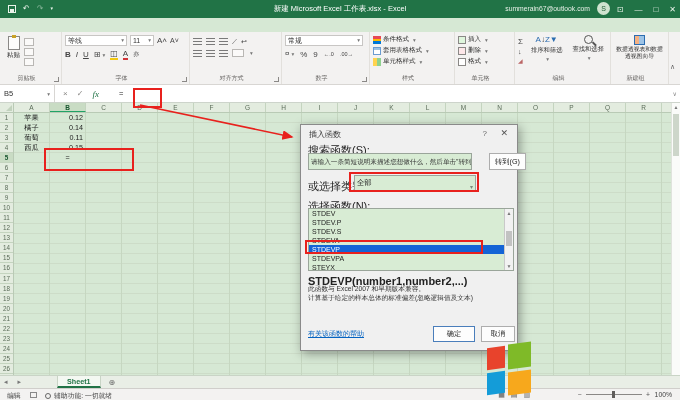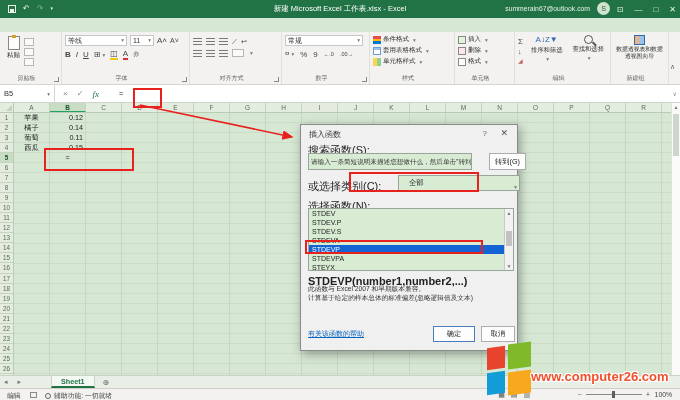--- a/index.html
+++ b/index.html
@@ -89,21 +89,21 @@
   .dtitle{position:absolute;left:8px;top:4px;font-size:8px;color:#333;}
   .dhelp{position:absolute;right:30px;top:4px;font-size:8px;color:#666;}
   .dclose{position:absolute;right:9px;top:3px;font-size:9px;color:#555;}
   .dlabel{position:absolute;font-size:11px;color:#222;}
   .dinput{position:absolute;left:7px;top:28px;width:164px;height:17px;background:#d8ecd4;border:1px solid #9aa59a;
     font-size:6.6px;color:#333;line-height:15px;padding:0 2px;white-space:nowrap;overflow:hidden;}
   .dbtn{position:absolute;background:#fdfdfd;border:1px solid #adadad;font-size:7.2px;color:#222;
     display:flex;align-items:center;justify-content:center;}
   .gobtn{left:188px;top:28px;width:37px;height:17px;}
   .dd{position:absolute;left:53px;top:50px;width:122px;height:16px;background:#d8ecd4;border:1px solid #9aa59a;
-    font-size:7.3px;color:#222;line-height:14px;padding:0 10px;margin-left:44px;}
+    font-size:7.3px;color:#222;line-height:14px;padding:0 2px;}
   .dd .ddcaret{position:absolute;right:2px;top:4px;font-size:6px;color:#7a8a7a;}
   .flist{position:absolute;left:7px;top:83px;width:206px;height:63px;background:#d8ecd4;border:1px solid #9aa59a;overflow:hidden;}
   .fitems{position:absolute;left:0;top:0;right:9px;bottom:0;}
   .fitem{height:9px;line-height:9px;font-size:7px;color:#1d1d1d;padding-left:3px;font-family:"Liberation Sans","DejaVu Sans",sans-serif;}
   .fitem.sel{background:#1464d6;color:#fff;}
   .lscroll{position:absolute;right:0;top:0;bottom:0;width:9px;background:#f2f2f2;border-left:1px solid #c9c9c9;}
   .lscroll .arr{font-size:5px;color:#777;text-align:center;line-height:8px;}
   .lthumb{position:absolute;left:1px;right:1px;top:22px;height:15px;background:#c2c2c2;}
   .dsig{position:absolute;left:7px;top:150px;font-size:11px;font-weight:bold;color:#222;}
   .ddesc{position:absolute;left:7px;font-size:6.7px;color:#333;}
@@ -127,21 +127,21 @@
   .sq2{left:21px;top:3px;width:23px;height:25px;background:#7fba28;}
   .sq3{left:0;top:32px;width:18px;height:22px;background:#149cd8;}
   .sq4{left:21px;top:31px;width:23px;height:23px;background:#f7a81c;}
 
   
   .tabbar{position:absolute;left:0;top:375px;width:680px;height:13px;background:#e9eee6;border-top:1px solid #c9d4c6;
     display:flex;align-items:center;font-size:7px;color:#555;}
   .navarrows{padding:0 4px;letter-spacing:4px;color:#777;font-size:7px;}
   .sheettab{height:100%;display:flex;align-items:center;padding:0 9px;background:#f4f8f2;
     border-right:1px solid #c9d4c6;border-left:1px solid #c9d4c6;border-bottom:2px solid #217346;
-    color:#217346;font-weight:bold;font-size:7.2px;}
+    color:#217346;font-weight:bold;font-size:7.2px;margin-left:6px;}
   .addsheet{margin-left:8px;font-size:8px;color:#666;}
 
   
   .statusbar{position:absolute;left:0;top:388px;width:680px;height:12px;background:#f3f2f1;border-top:1px solid #d0cecb;
     font-size:6.8px;color:#444;}
   .smode{position:absolute;left:7px;top:2px;}
   .smacro{position:absolute;left:30px;top:3px;width:7px;height:6px;border:1px solid #888;}
   .saccess{position:absolute;left:45px;top:2px;display:flex;gap:3px;align-items:center;}
   .accico{width:6px;height:6px;border:1px solid #666;border-radius:50%;}
   .sviews{position:absolute;right:150px;top:2px;display:flex;gap:6px;font-size:7px;color:#555;}
@@ -459,21 +459,20 @@
     </defs>
     <line x1="140" y1="105" x2="292" y2="137" stroke="#e8211d" stroke-width="1.6" marker-end="url(#ah)"></line>
   </svg>
 
   <div class="watermark wlogo">
     <div class="sq1"></div>
     <div class="sq2"></div>
     <div class="sq3"></div>
     <div class="sq4"></div>
   </div>
-  <div class="watermark wm2">www.computer26.com</div>
 
   <div class="tabbar">
     <span class="navarrows">◂ ▸</span>
     <span style="width:22px"></span>
     <div class="sheettab">Sheet1</div>
     <span class="addsheet">⊕</span>
   </div>
 
   <div class="statusbar">
     <span class="smode">编辑</span>

